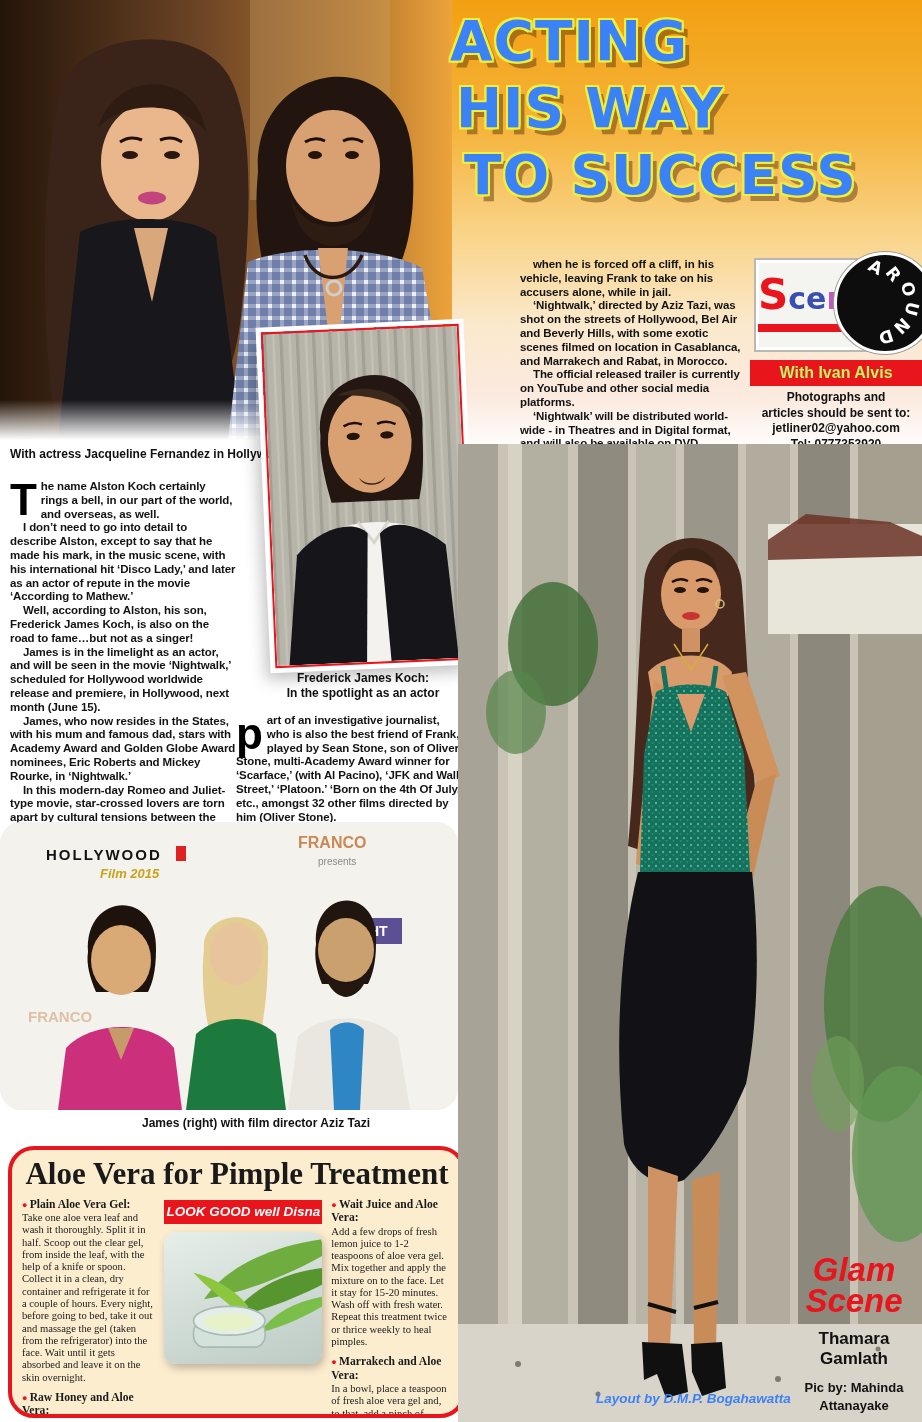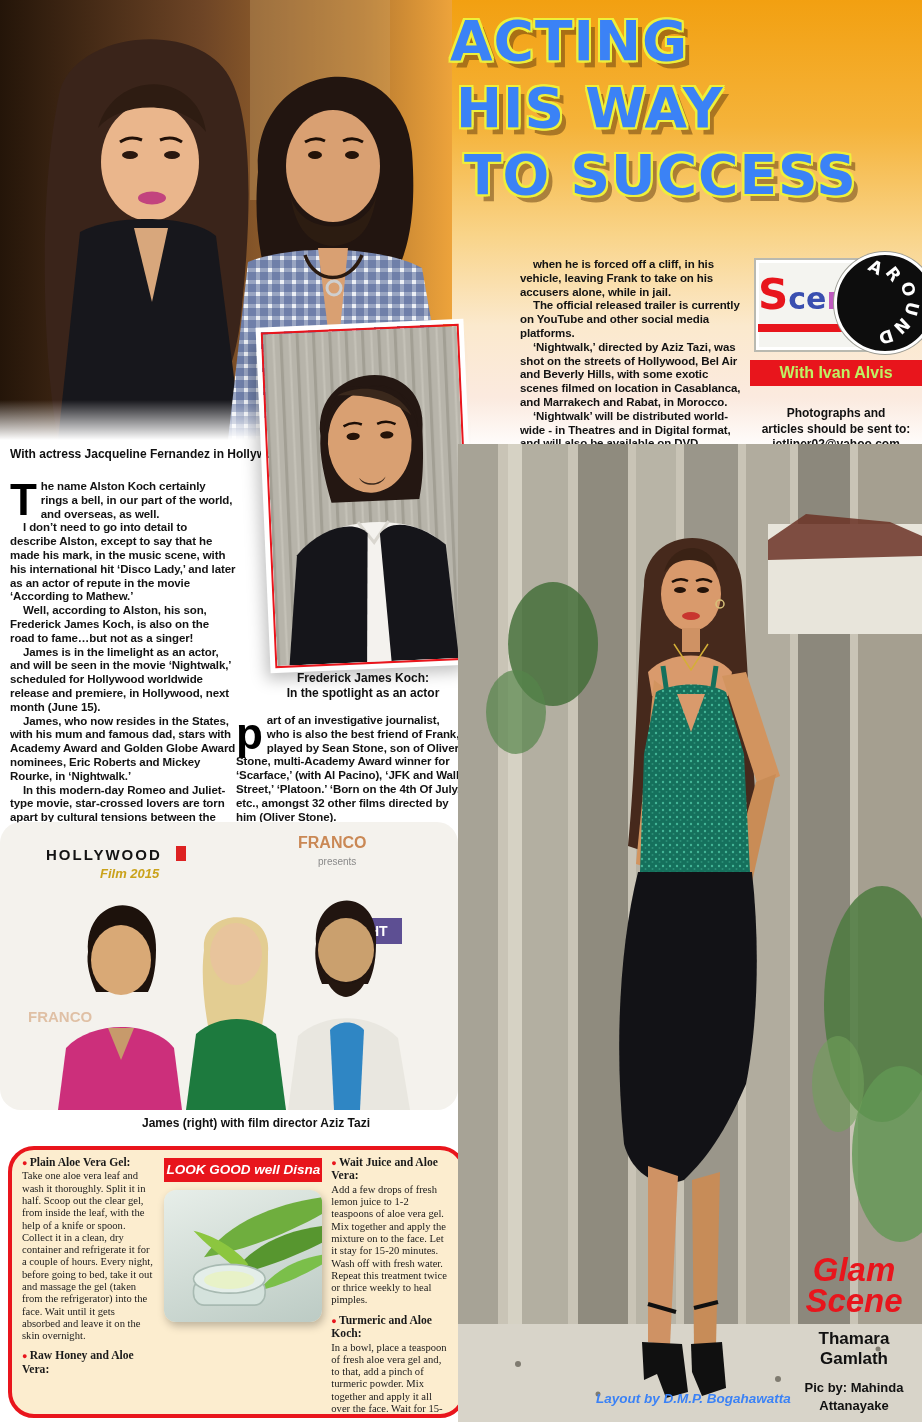--- a/index.html
+++ b/index.html
@@ -55,21 +55,21 @@
   .scene-disc span{position:absolute;color:#fff;font-weight:800;font-size:17px;
     font-family:"DejaVu Sans",sans-serif;}
   .ar0{left:32px;top:2px;transform:rotate(28deg);}
   .ar1{left:50px;top:9px;transform:rotate(52deg);}
   .ar2{left:64px;top:24px;transform:rotate(76deg);}
   .ar3{left:68px;top:44px;transform:rotate(104deg);}
   .ar4{left:58px;top:61px;transform:rotate(136deg);}
   .ar5{left:42px;top:72px;transform:rotate(162deg);}
   .with-banner{margin-top:6px;background:#e8151c;color:#bef264;text-align:center;
     font-weight:700;font-size:16px;line-height:26px;height:26px;}
-  .contact{margin-top:20px;text-align:center;font-weight:700;font-size:12px;line-height:1.3;color:#111;}
+  .contact{margin-top:4px;text-align:center;font-weight:700;font-size:12px;line-height:1.3;color:#111;}
   
   .aloe-box{position:absolute;left:8px;top:1146px;width:458px;height:272px;box-sizing:border-box;
     background:#fcedcf;border:4px solid #e9151c;border-radius:26px;padding:4px 10px;overflow:hidden;
     font-family:"Liberation Serif",serif;color:#1a1a1a;}
   .aloe-title{text-align:center;font-weight:700;font-size:31px;line-height:1.15;margin:2px 0 4px;}
   .aloe-cols{display:flex;gap:9px;}
   .aloe-col{font-size:10.6px;line-height:1.16;}
   .aloe-col-l{width:148px;}
   .aloe-col-m{width:158px;flex:none;}
   .aloe-col-r{width:134px;}
@@ -148,22 +148,22 @@
     <span class="hl hl1">ACTING</span>
     <span class="hl hl2">HIS WAY</span>
     <span class="hl hl3">TO SUCCESS</span>
   </div>
 
   <div class="caption caption-jacqueline">With actress Jacqueline Fernandez in Hollywood</div>
 
   <div class="col col3">
     <div class="wrap-spacer"></div>
     <p>when he is forced off a cliff, in his vehicle, leaving Frank to take on his accusers alone, while in jail.</p>
+    <p>‘Nightwalk,’ directed by Aziz Tazi, was shot on the streets of Hollywood, Bel Air and Beverly Hills, with some exotic scenes filmed on location in Casablanca, and Marrakech and Rabat, in Morocco.</p>
     <p>The official released trailer is currently on YouTube and other social media platforms.</p>
-    <p>‘Nightwalk,’ directed by Aziz Tazi, was shot on the streets of Hollywood, Bel Air and Beverly Hills, with some exotic scenes filmed on location in Casablanca, and Marrakech and Rabat, in Morocco.</p>
     <p>‘Nightwalk’ will be distributed world-wide - in Theatres and in Digital format, and will also be available on DVD.</p>
   </div>
 
   <div class="scene-box">
     <div class="scene-logo">
       <div class="scene-frame"></div>
       <div class="scene-underline"></div>
       <div class="scene-word">
         <span class="L s0">S</span><span class="L s1">c</span><span class="L s2">e</span><span class="L s3">n</span><span class="L s4">e</span>
       </div>
@@ -256,20 +256,21 @@
       <path d="M316,122 C312,66 380,62 376,122 C376,142 372,154 368,162 L322,162 C316,148 314,134 316,122 Z" fill="#211510"></path>
       <ellipse cx="346" cy="128" rx="28" ry="32" fill="#caa06e"></ellipse>
       <path d="M322,144 C328,168 364,168 370,144 C366,166 356,174 346,175 C334,174 326,162 322,144 Z" fill="#241710"></path>
       <path d="M298,214 C324,190 372,190 398,216 L410,288 L288,288 Z" fill="#e9e7e0"></path>
       <path d="M330,208 C338,198 356,198 364,208 L360,288 L334,288 Z" fill="#2f86c4"></path>
     </svg>
   </div>
   <div class="caption caption-group">James (right) with film director Aziz Tazi</div>
 
   <div class="aloe-box">
+    <div class="aloe-title">Aloe Vera for Pimple Treatment</div>
     <div class="aloe-cols">
       <div class="aloe-col aloe-col-l">
         <div class="aloe-sec">
           <div class="aloe-h">Plain Aloe Vera Gel:</div>
           <div>Take one aloe vera leaf and wash it thoroughly. Split it in half. Scoop out the clear gel, from inside the leaf, with the help of a knife or spoon. Collect it in a clean, dry container and refrigerate it for a couple of hours. Every night, before going to bed, take it out and massage the gel (taken from the refrigerator) into the face. Wait until it gets absorbed and leave it on the skin overnight.</div>
         </div>
         <div class="aloe-sec">
           <div class="aloe-h">Raw Honey and Aloe Vera:</div>
 
         </div>
@@ -287,21 +288,21 @@
             <ellipse cx="62" cy="75" rx="24" ry="7.5" fill="#e8f2c8"></ellipse>
           </svg>
         </div>
       </div>
       <div class="aloe-col aloe-col-r">
         <div class="aloe-sec">
           <div class="aloe-h">Wait Juice and Aloe Vera:</div>
           <div>Add a few drops of fresh lemon juice to 1-2 teaspoons of aloe vera gel. Mix together and apply the mixture on to the face. Let it stay for 15-20 minutes. Wash off with fresh water. Repeat this treatment twice or thrice weekly to heal pimples.</div>
         </div>
         <div class="aloe-sec">
-          <div class="aloe-h">Turmeric and Aloe Koch:</div>
+          <div class="aloe-h">Marrakech and Aloe Vera:</div>
           <div>In a bowl, place a teaspoon of fresh aloe vera gel and, to that, add a pinch of turmeric powder. Mix together and apply it all over the face. Wait for 15-20 minutes before rinsing off with fresh, cool water. Repeat this treatment twice or thrice in a week.</div>
         </div>
       </div>
     </div>
   </div>
 
   <div class="photo photo-model">
     <svg viewBox="0 0 464 978" preserveAspectRatio="none">
       <defs>
         <pattern id="seq" width="7" height="7" patternUnits="userSpaceOnUse">

